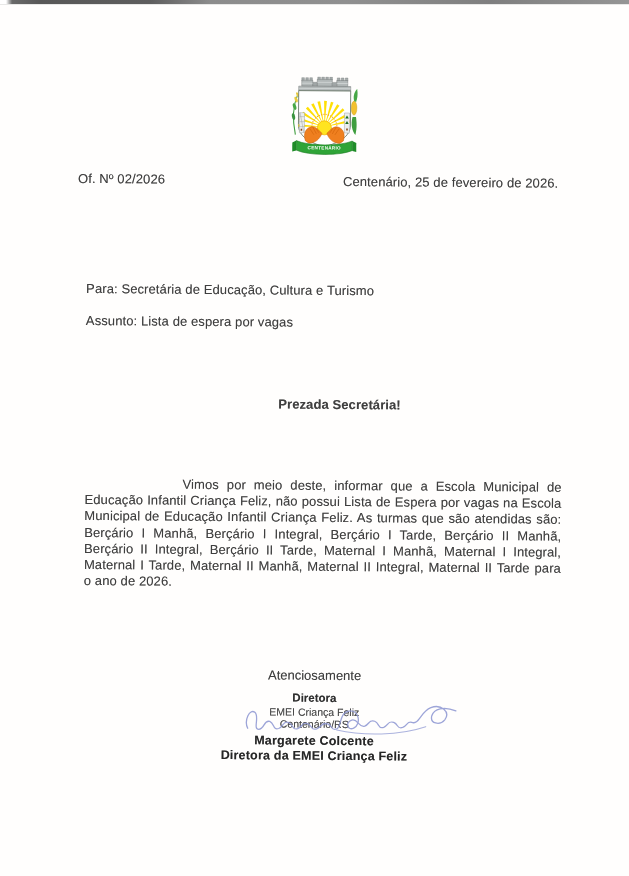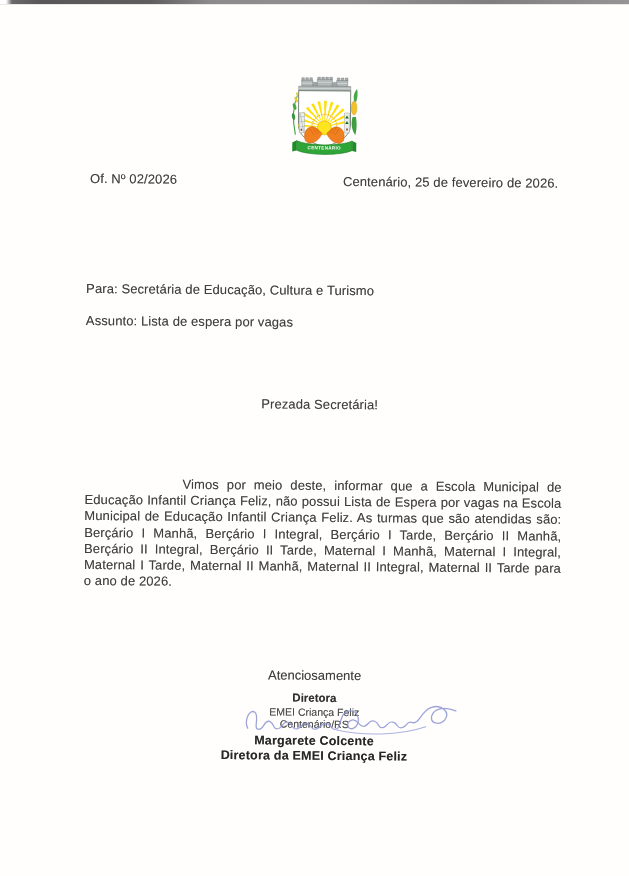--- a/index.html
+++ b/index.html
@@ -23,25 +23,25 @@
     position:absolute;left:0;top:0;width:629px;height:876px;
     transform:rotate(0.45deg);transform-origin:90px 180px;
   }
   .txt{
     position:absolute;white-space:nowrap;
     font-size:13px;line-height:16px;
     color:#3f3f3f;
     text-shadow:0 0 .5px rgba(90,90,90,.5);
     letter-spacing:.1px;
   }
-  #ref-line{left:90px;top:171px;}
+  #ref-line{left:78px;top:171px;}
   #date-line{left:343px;top:172px;}
   #recipient-line{left:87px;top:281px;}
   #subject-line{left:87px;top:313px;}
-  #salutation{left:263px;top:395px;}
+  #salutation{left:280px;top:395px;font-weight:bold;}
   
   #body-block{
     position:absolute;left:87px;top:476px;width:477px;
     font-size:13px;line-height:16.2px;
     text-shadow:0 0 .5px rgba(90,90,90,.5);
     letter-spacing:.1px;
   }
   .bline{text-align:justify;text-align-last:justify;}
   .bline.first{text-indent:98px;}
   .bline.last{text-align:left;text-align-last:left;}

